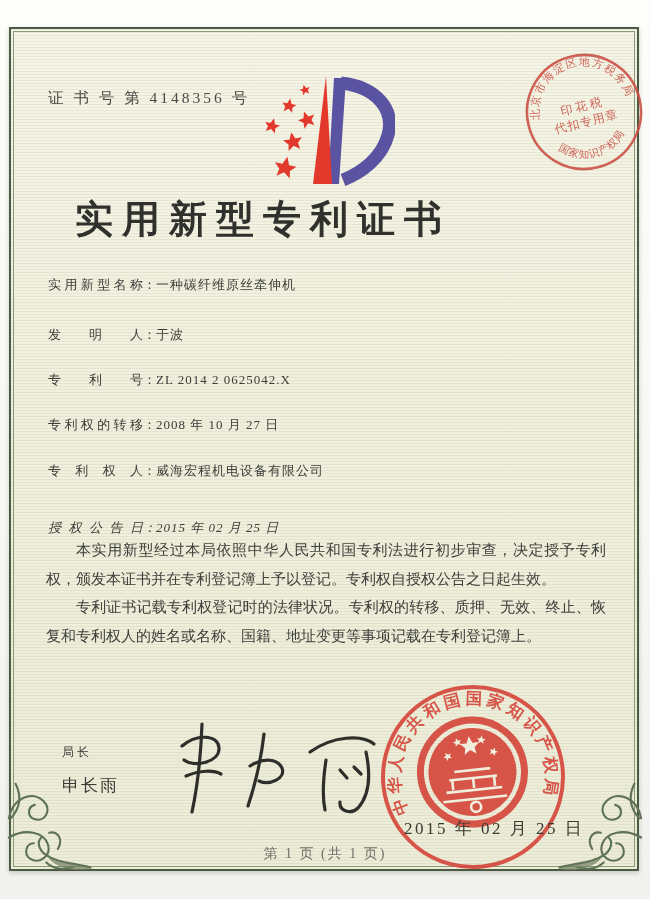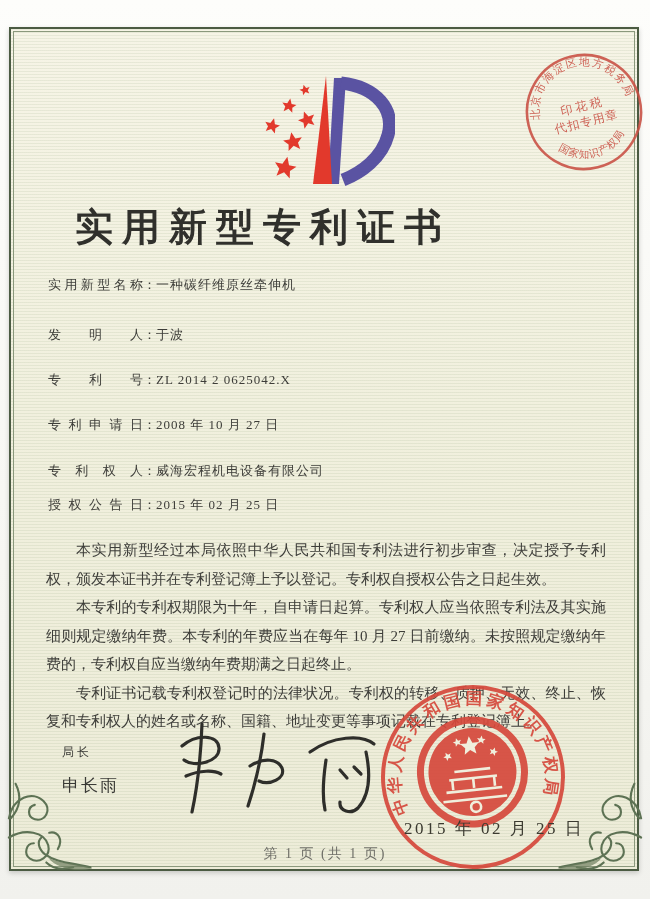--- a/index.html
+++ b/index.html
@@ -29,32 +29,32 @@
   .corner-flourish.br { left:548px; top:778px; }
   .corner-flourish.bl { left:6px; top:778px; transform:scaleX(-1); }
 
   
   .cert-number {
     position:absolute; left:48px; top:88px;
     font-size:15.5px; letter-spacing:3px; color:#4a4a46;
   }
   .logo { position:absolute; left:255px; top:74px; width:140px; height:114px; }
   .cert-title {
-    position:absolute; left:0; top:202px; width:517px; text-align:center;
+    position:absolute; left:0; top:194px; width:517px; text-align:center;
     font-size:38px; font-weight:600; color:#30302c;
     letter-spacing:9px; text-indent:9px;
   }
 
   
   .fields { position:absolute; left:48px; top:276px; width:560px; }
   .field-row { position:absolute; left:0; font-size:13px; color:#3d3d39; white-space:nowrap; }
   .field-label { display:inline-block; width:95px; text-align:justify; text-align-last:justify; }
   .field-colon { display:inline-block; }
   .field-value { display:inline-block; letter-spacing:1px; }
-  .row-0{top:0px;} .row-1{top:50px;} .row-2{top:95px;} .row-3{top:140px;} .row-4{top:186px;} .row-5{top:220px;}
+  .row-0{top:0px;} .row-1{top:50px;} .row-2{top:95px;} .row-3{top:140px;} .row-4{top:186px;} .row-5{top:243px;font-style:italic;}
 
   
   .body-text {
     position:absolute; left:46px; top:536px; width:560px;
     font-size:15px; line-height:28.5px; color:#3e3e3a;
     text-align:justify;
   }
   .body-text p { text-indent:2em; }
 
   
@@ -103,20 +103,21 @@
       <path d="M97,42 C93,20 72,13 61,24 C52,33 59,46 70,43 C78,41 78,30 70,28"></path>
       <path d="M97,62 C80,52 60,56 56,70 C53,82 66,90 75,84 C82,79 79,68 71,68"></path>
       <path d="M90,6 C83,20 86,32 95,42"></path>
       <path d="M12,93 C34,88 48,88 60,79 C66,74 68,66 63,62"></path>
       <path d="M30,93 C42,96 52,94 58,88"></path>
       <path d="M46,74 C40,64 46,55 55,57"></path>
     </g>
     <path d="M10,94 C28,88 42,90 56,83 C48,94 26,99 10,94 Z" fill="#6d7f60" opacity="0.7"></path>
   </svg>
 
+  <div class="cert-number">证 书 号 第 4148356 号</div>
 
   <svg class="logo" viewBox="0 0 140 114">
     <defs>
       <path id="star" d="M0,-10 L2.94,-3.09 L9.51,-3.09 L4.76,1.62 L5.88,8.09 L0,3.82 L-5.88,8.09 L-4.76,1.62 L-9.51,-3.09 L-2.94,-3.09 Z"></path>
     </defs>
 
     <polygon points="79,4 91,4 84,110 73,110" fill="#5a53a2"></polygon>
     <path d="M86,9 C122,13 140,36 133,61 C127,84 106,99 88,106" fill="none" stroke="#5a53a2" stroke-width="13"></path>
 
     <polygon points="71,2 77,110 58,110" fill="#e2392c"></polygon>
@@ -135,33 +136,32 @@
     <div class="field-row row-0">
       <span class="field-label">实用新型名称</span><span class="field-colon">：</span><span class="field-value">一种碳纤维原丝牵伸机</span>
     </div>
     <div class="field-row row-1">
       <span class="field-label">发明人</span><span class="field-colon">：</span><span class="field-value">于波</span>
     </div>
     <div class="field-row row-2">
       <span class="field-label">专利号</span><span class="field-colon">：</span><span class="field-value">ZL 2014 2 0625042.X</span>
     </div>
     <div class="field-row row-3">
-      <span class="field-label">专利申请日</span><span class="field-colon">：</span><span class="field-value">2008 年 10 月 27 日</span>
+      <span class="field-label">专利权的转移</span><span class="field-colon">：</span><span class="field-value">2008 年 10 月 27 日</span>
     </div>
     <div class="field-row row-4">
       <span class="field-label">专利权人</span><span class="field-colon">：</span><span class="field-value">威海宏程机电设备有限公司</span>
     </div>
     <div class="field-row row-5">
       <span class="field-label">授权公告日</span><span class="field-colon">：</span><span class="field-value">2015 年 02 月 25 日</span>
     </div>
   </div>
 
   <div class="body-text">
     <p>本实用新型经过本局依照中华人民共和国专利法进行初步审查，决定授予专利权，颁发本证书并在专利登记簿上予以登记。专利权自授权公告之日起生效。</p>
-    <p>本专利的专利权期限为十年，自申请日起算。专利权人应当依照专利法及其实施细则规定缴纳年费。本专利的年费应当在每年 10 月 27 日前缴纳。未按照规定缴纳年费的，专利权自应当缴纳年费期满之日起终止。</p>
     <p>专利证书记载专利权登记时的法律状况。专利权的转移、质押、无效、终止、恢复和专利权人的姓名或名称、国籍、地址变更等事项记载在专利登记簿上。</p>
   </div>
 
   <div class="sig-title">局长</div>
   <div class="sig-name">申长雨</div>
 
   <svg class="signature-svg" viewBox="0 0 210 104">
     <g fill="none" stroke="#2e2e2a" stroke-width="3.2" stroke-linecap="round">
       <path d="M34,8 C33,36 30,68 24,96"></path>
       <path d="M14,30 C28,18 50,18 51,32 C52,46 26,52 16,44"></path>

